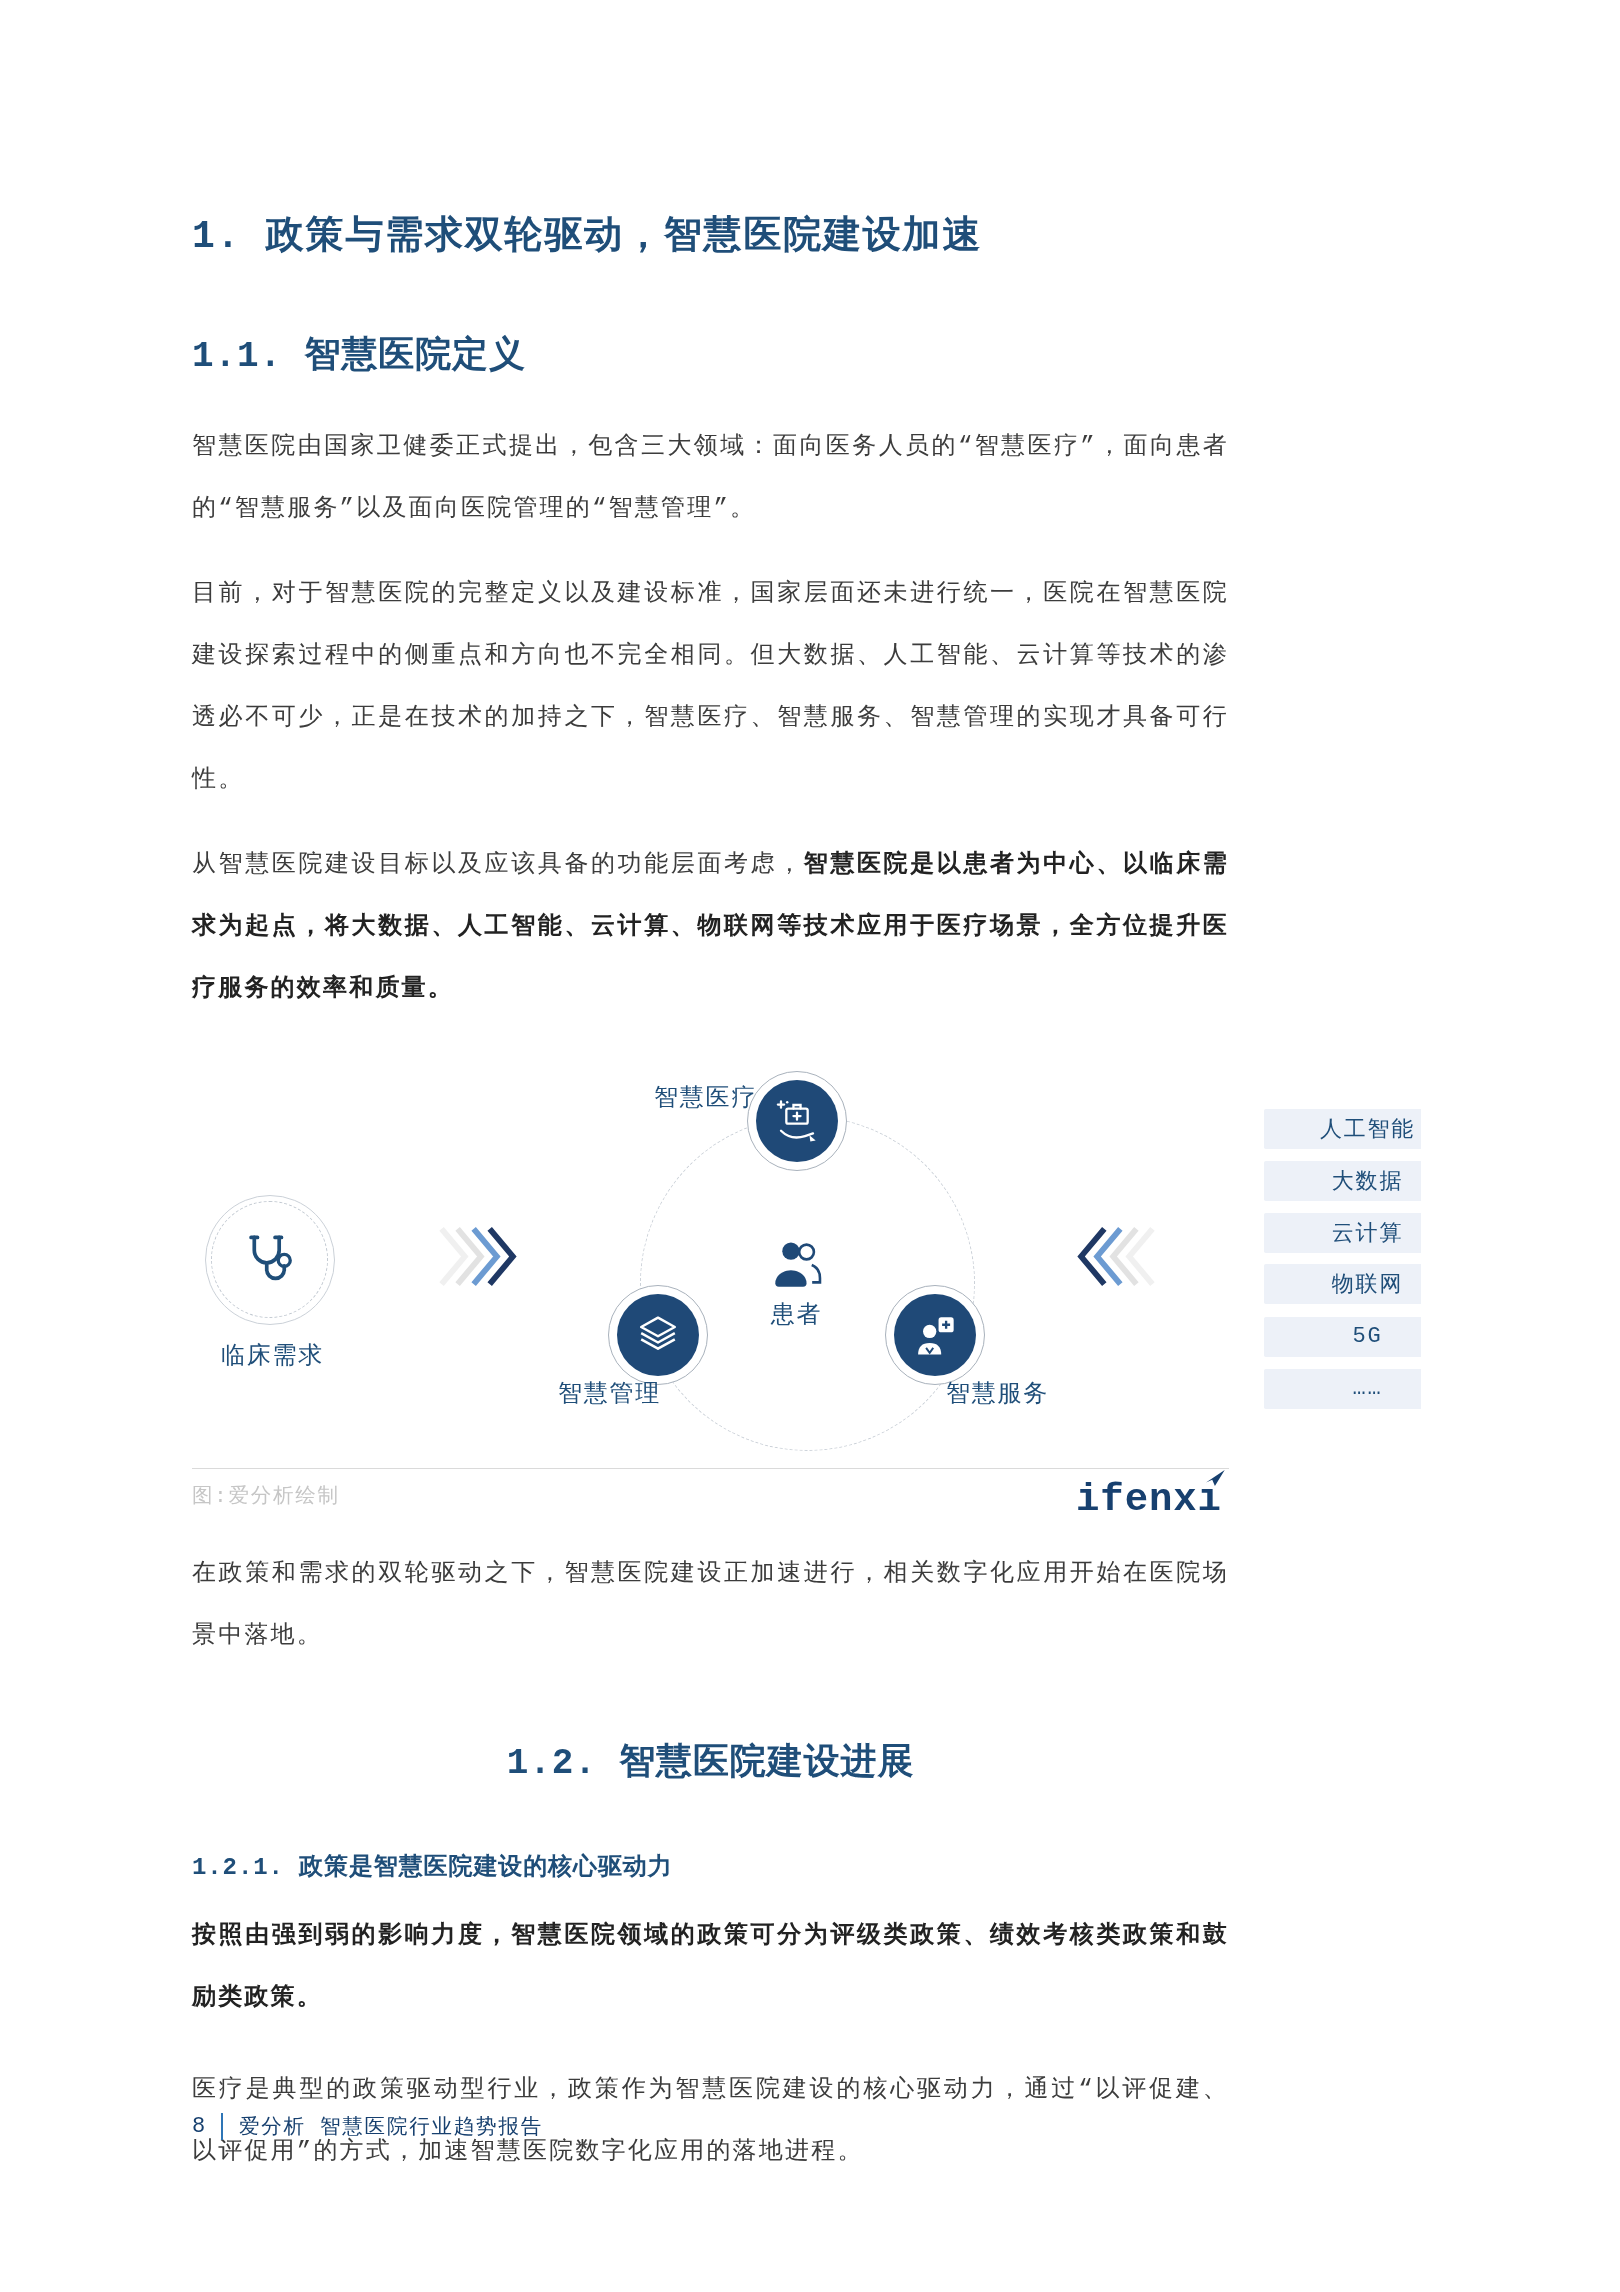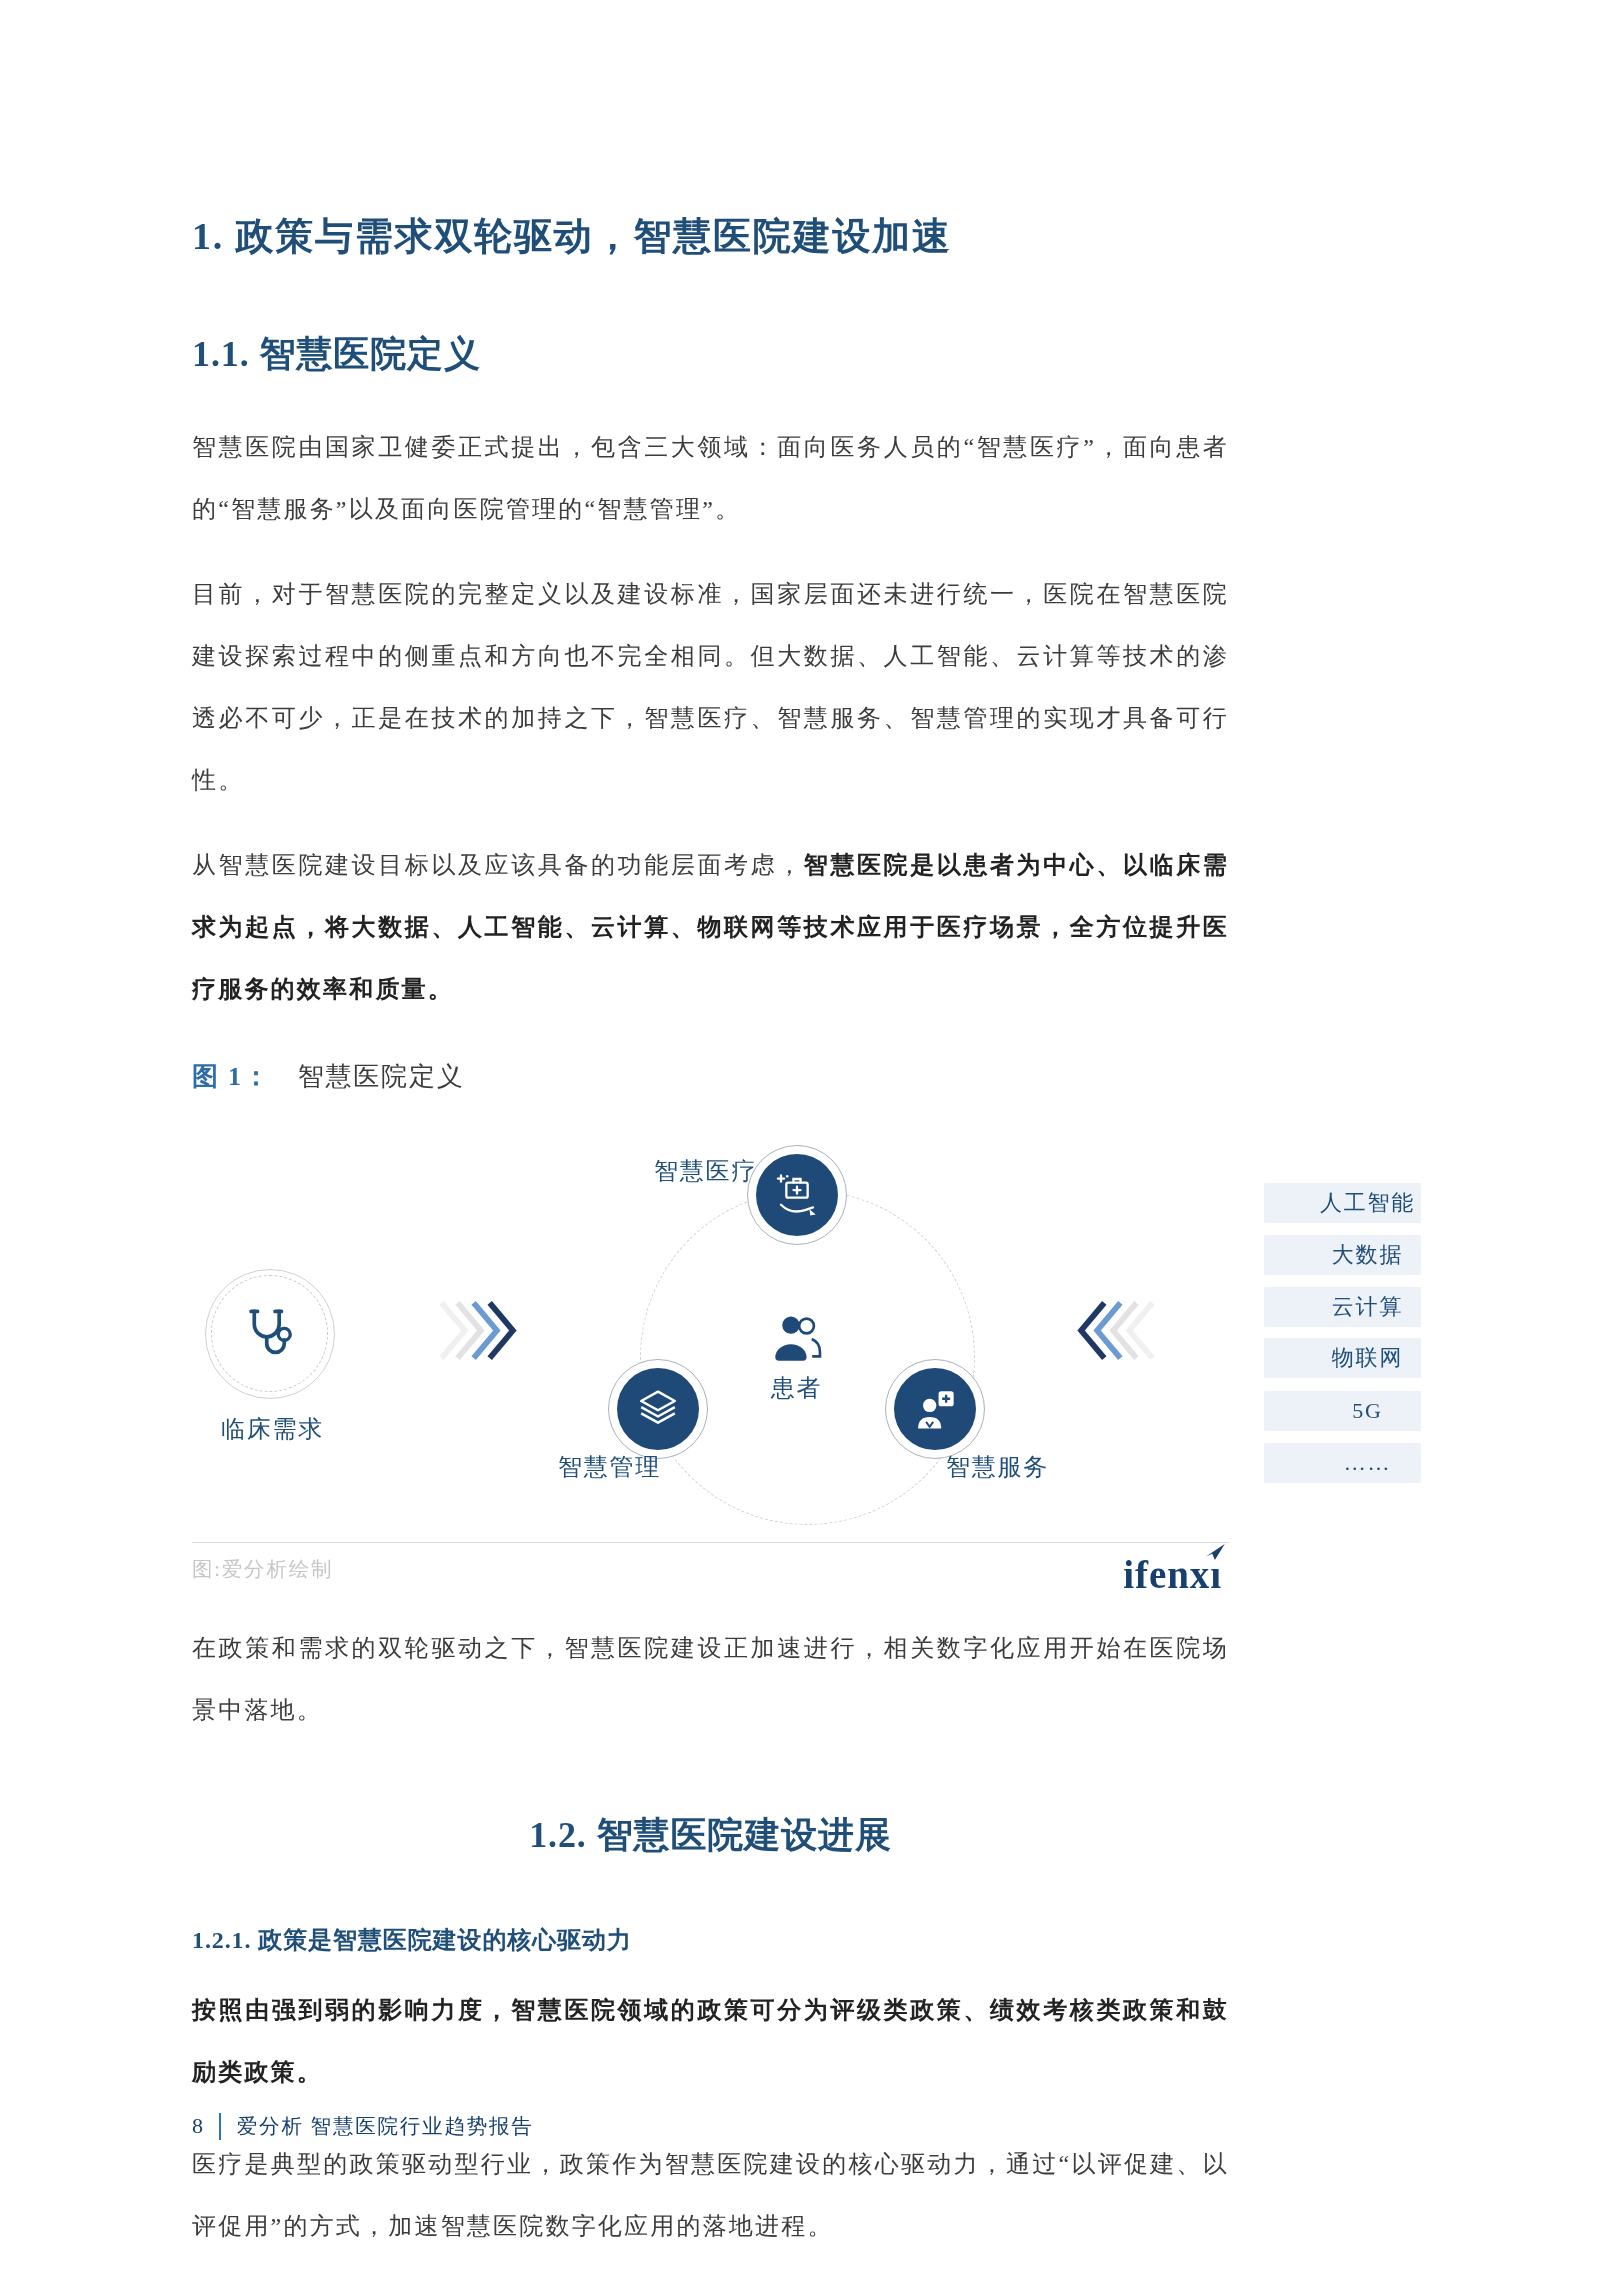--- a/index.html
+++ b/index.html
@@ -1,20 +1,20 @@
 <!DOCTYPE html>
 <html style="font-size:14.3px"><head>
 <meta charset="utf-8">
 <style>
   html,body { margin:0; padding:0; background:#fff; }
   .page {
     position:relative;
     width:1421px; height:2293px;
     background:#ffffff;
-    font-family:Liberation Serif, serif;
+    font-family:Liberation Mono, monospace;
     box-sizing:border-box;
     padding:0 192px;
     overflow:hidden;
   }
   h1.doc-title {
     margin:0; padding-top:214px;
     font-size:38px; line-height:1.2; font-weight:700;
     color:#1F4E79; letter-spacing:1.8px;
   }
   h2.sec {
@@ -101,24 +101,20 @@
   <h1 class="doc-title">1. 政策与需求双轮驱动，智慧医院建设加速</h1>
 
   <h2 class="sec">1.1. 智慧医院定义</h2>
 
   <p class="body first">智慧医院由国家卫健委正式提出，包含三大领域：面向医务人员的“智慧医疗”，面向患者的“智慧服务”以及面向医院管理的“智慧管理”。</p>
 
   <p class="body">目前，对于智慧医院的完整定义以及建设标准，国家层面还未进行统一，医院在智慧医院建设探索过程中的侧重点和方向也不完全相同。但大数据、人工智能、云计算等技术的渗透必不可少，正是在技术的加持之下，智慧医疗、智慧服务、智慧管理的实现才具备可行性。</p>
 
   <p class="body"><span>从智慧医院建设目标以及应该具备的功能层面考虑，</span><b>智慧医院是以患者为中心、以临床需求为起点，将大数据、人工智能、云计算、物联网等技术应用于医疗场景，全方位提升医疗服务的效率和质量。</b></p>
 
-  <div class="fig-row">
-    <span class="fig-label">图 1：</span>
-    <span class="fig-title">智慧医院定义</span>
-  </div>
 
   <div class="diagram">
 
     <div class="dashed-ring"></div>
 
     <div class="left-circle">
       <svg width="59" height="59" viewBox="0 0 64 64">
         <g stroke="#1F4E79" stroke-width="4" fill="none" stroke-linecap="round">
           <path d="M12 8 h7 M38 8 h7"></path>
           <path d="M15.5 8 v14 a13.5 13.5 0 0 0 27 0 V8"></path>

